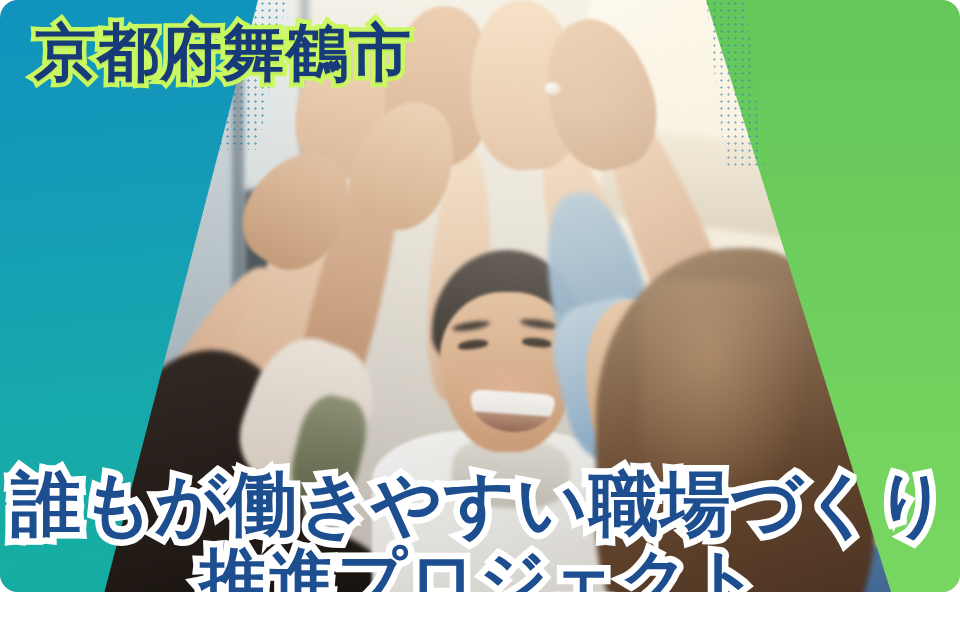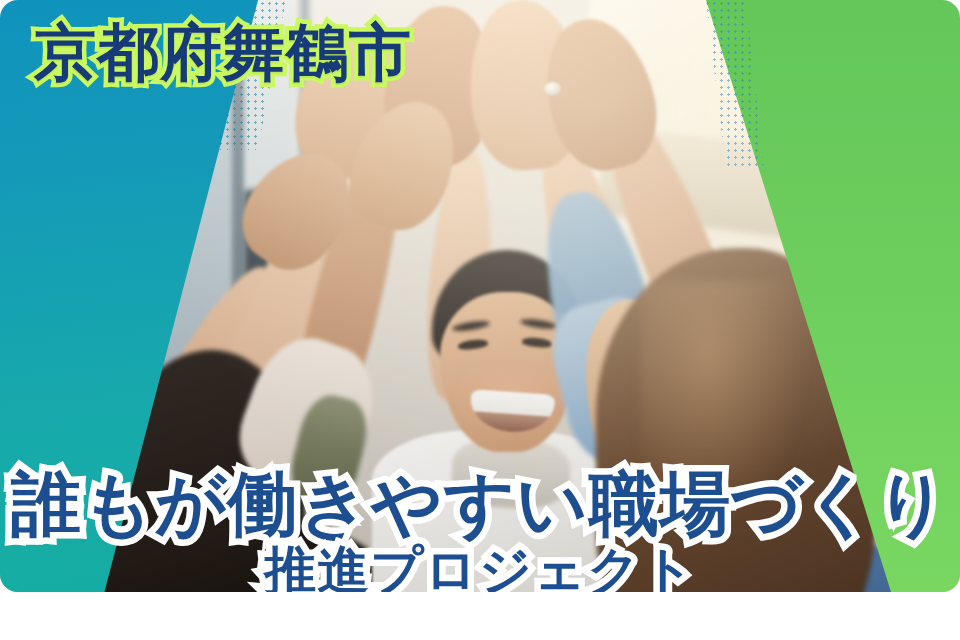--- a/index.html
+++ b/index.html
@@ -269,21 +269,21 @@
     left: 0; right: 0;
     top: 468px;
     text-align: center;
     color: #1d4e8f;
     font-weight: 700;
     line-height: 1.03;
     -webkit-text-stroke: 13px #ffffff;
     paint-order: stroke fill;
   }
   .headline .l1 { display: block; font-size: 70px; letter-spacing: 1px; }
-  .headline .l2 { display: block; font-size: 52px; letter-spacing: 1px; margin-top: 4px; }
+  .headline .l2 { display: block; font-size: 68px; letter-spacing: 1px; margin-top: 4px; }
 </style>
 </head>
 <body>
 
 <div id="banner">
 
   <div class="photo">
     <div class="win-right"></div>
     <div class="warm-glow"></div>
     <div class="desk-edge"></div>

